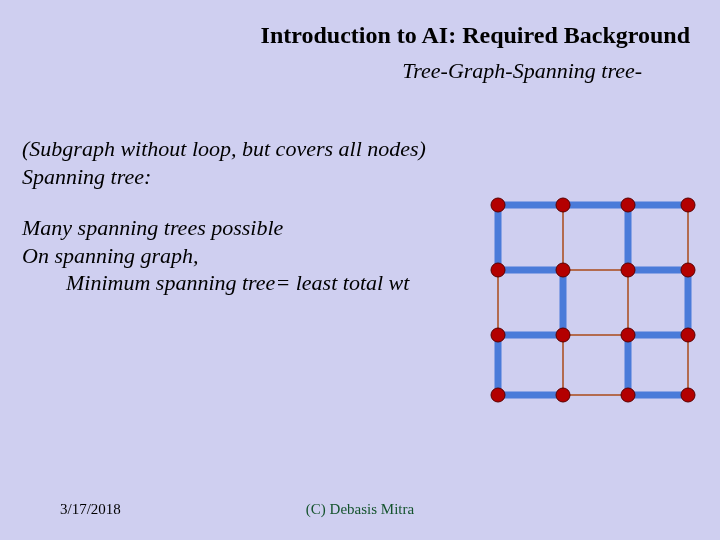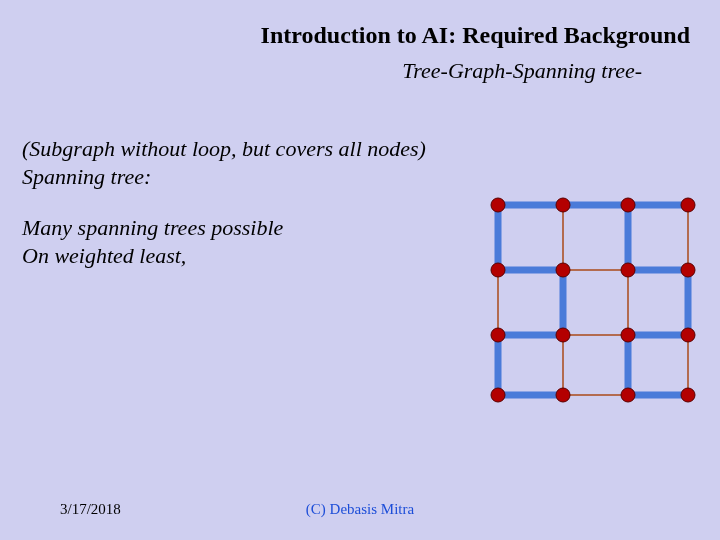--- a/index.html
+++ b/index.html
@@ -49,21 +49,21 @@
     color: #000;
     margin-top: 33px;
   }
   .footer-center {
     position: absolute;
     left: 0;
     right: 0;
     bottom: 22px;
     text-align: center;
     font-size: 15px;
-    color: #1d4ed8;
+    color: #14532d;
   }
   .graph {
     position: absolute;
     top: 195px;
     left: 488px;
     width: 210px;
     height: 210px;
   }
 </style>
 </head>
@@ -71,21 +71,22 @@
 
 <div class="title-block">
   <div class="title1">Introduction to AI: Required Background</div>
   <div class="title2">Tree-Graph-Spanning tree-</div>
 </div>
 
 <div class="body-text">
   <div>(Subgraph without loop, but covers all nodes)</div>
   <div>Spanning tree:</div>
   <div class="line4">Many spanning trees possible</div>
-  <div>On weighted least,</div>
+  <div>On spanning graph,</div>
+  <div class="indent">Minimum spanning tree= least total wt</div>
 </div>
 
 <svg class="graph" viewBox="0 0 210 210">
   <g id="grid-lines">
       <line x1="10" y1="10" x2="75" y2="10" stroke="#b36b4f" stroke-width="2"></line>
       <line x1="10" y1="10" x2="10" y2="75" stroke="#b36b4f" stroke-width="2"></line>
       <line x1="75" y1="10" x2="140" y2="10" stroke="#b36b4f" stroke-width="2"></line>
       <line x1="75" y1="10" x2="75" y2="75" stroke="#b36b4f" stroke-width="2"></line>
       <line x1="140" y1="10" x2="200" y2="10" stroke="#b36b4f" stroke-width="2"></line>
       <line x1="140" y1="10" x2="140" y2="75" stroke="#b36b4f" stroke-width="2"></line>

